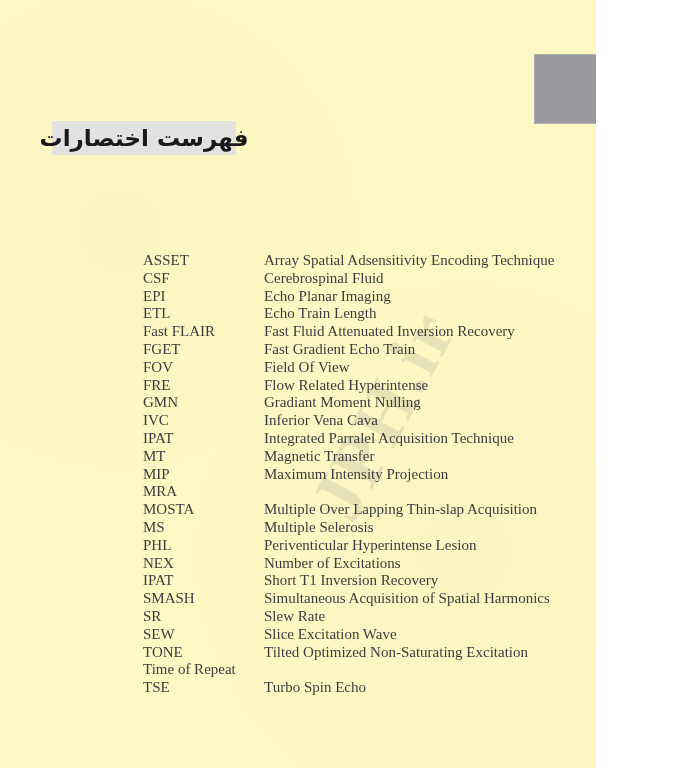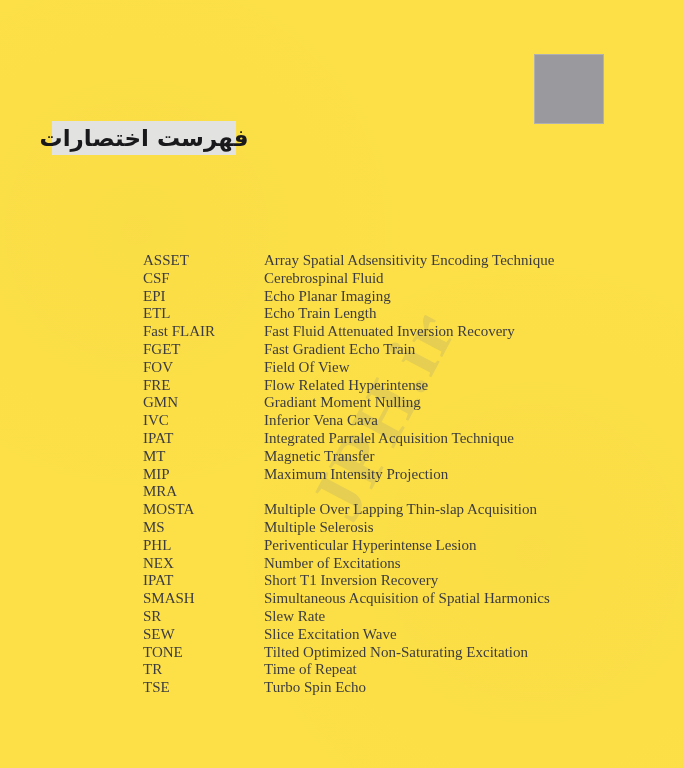--- a/index.html
+++ b/index.html
@@ -2,23 +2,23 @@
 <html><head>
 <meta charset="utf-8">
 <style>
   html, body {
     margin: 0;
     padding: 0;
     background: #ffffff;
   }
   #page {
     position: relative;
-    width: 684px;
+    width: 596px;
     height: 768px;
-    background: #fde047;
+    background: #fef9c3;
     overflow: hidden;
     font-family: "Liberation Serif", "DejaVu Serif", serif;
     color: #3b3b3f;
   }
 
   
   #paper-texture {
     position: absolute;
     inset: 0;
     background:
@@ -211,21 +211,20 @@
       </div>
       <div class="abbrev-row">
         <span class="abbrev-term">SEW</span>
         <span class="abbrev-def">Slice Excitation Wave</span>
       </div>
       <div class="abbrev-row">
         <span class="abbrev-term">TONE</span>
         <span class="abbrev-def">Tilted Optimized Non-Saturating Excitation</span>
       </div>
       <div class="abbrev-row">
-        <span class="abbrev-term">TR</span>
         <span class="abbrev-def">Time of Repeat</span>
       </div>
       <div class="abbrev-row">
         <span class="abbrev-term">TSE</span>
         <span class="abbrev-def">Turbo Spin Echo</span>
       </div>
     </div>
 
 </div>
 

